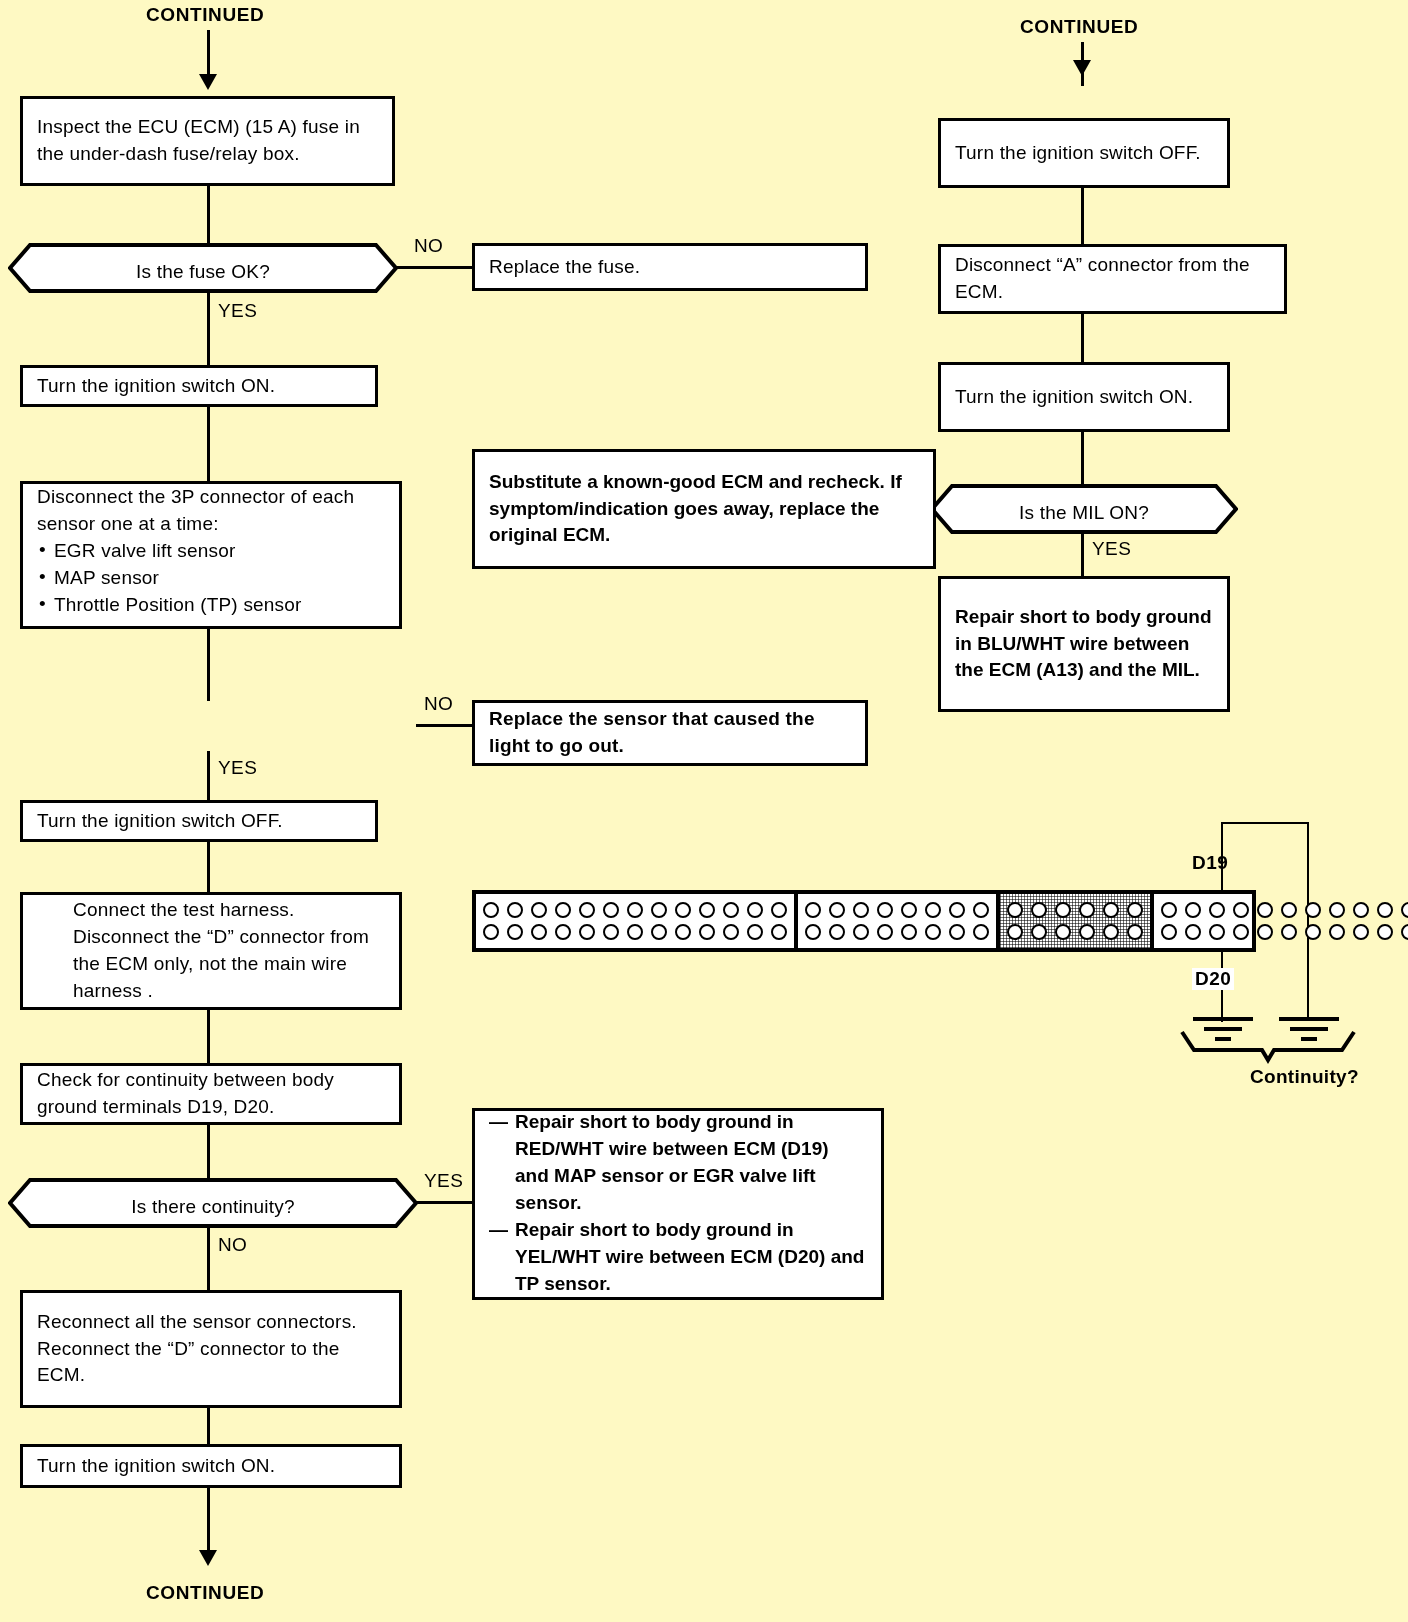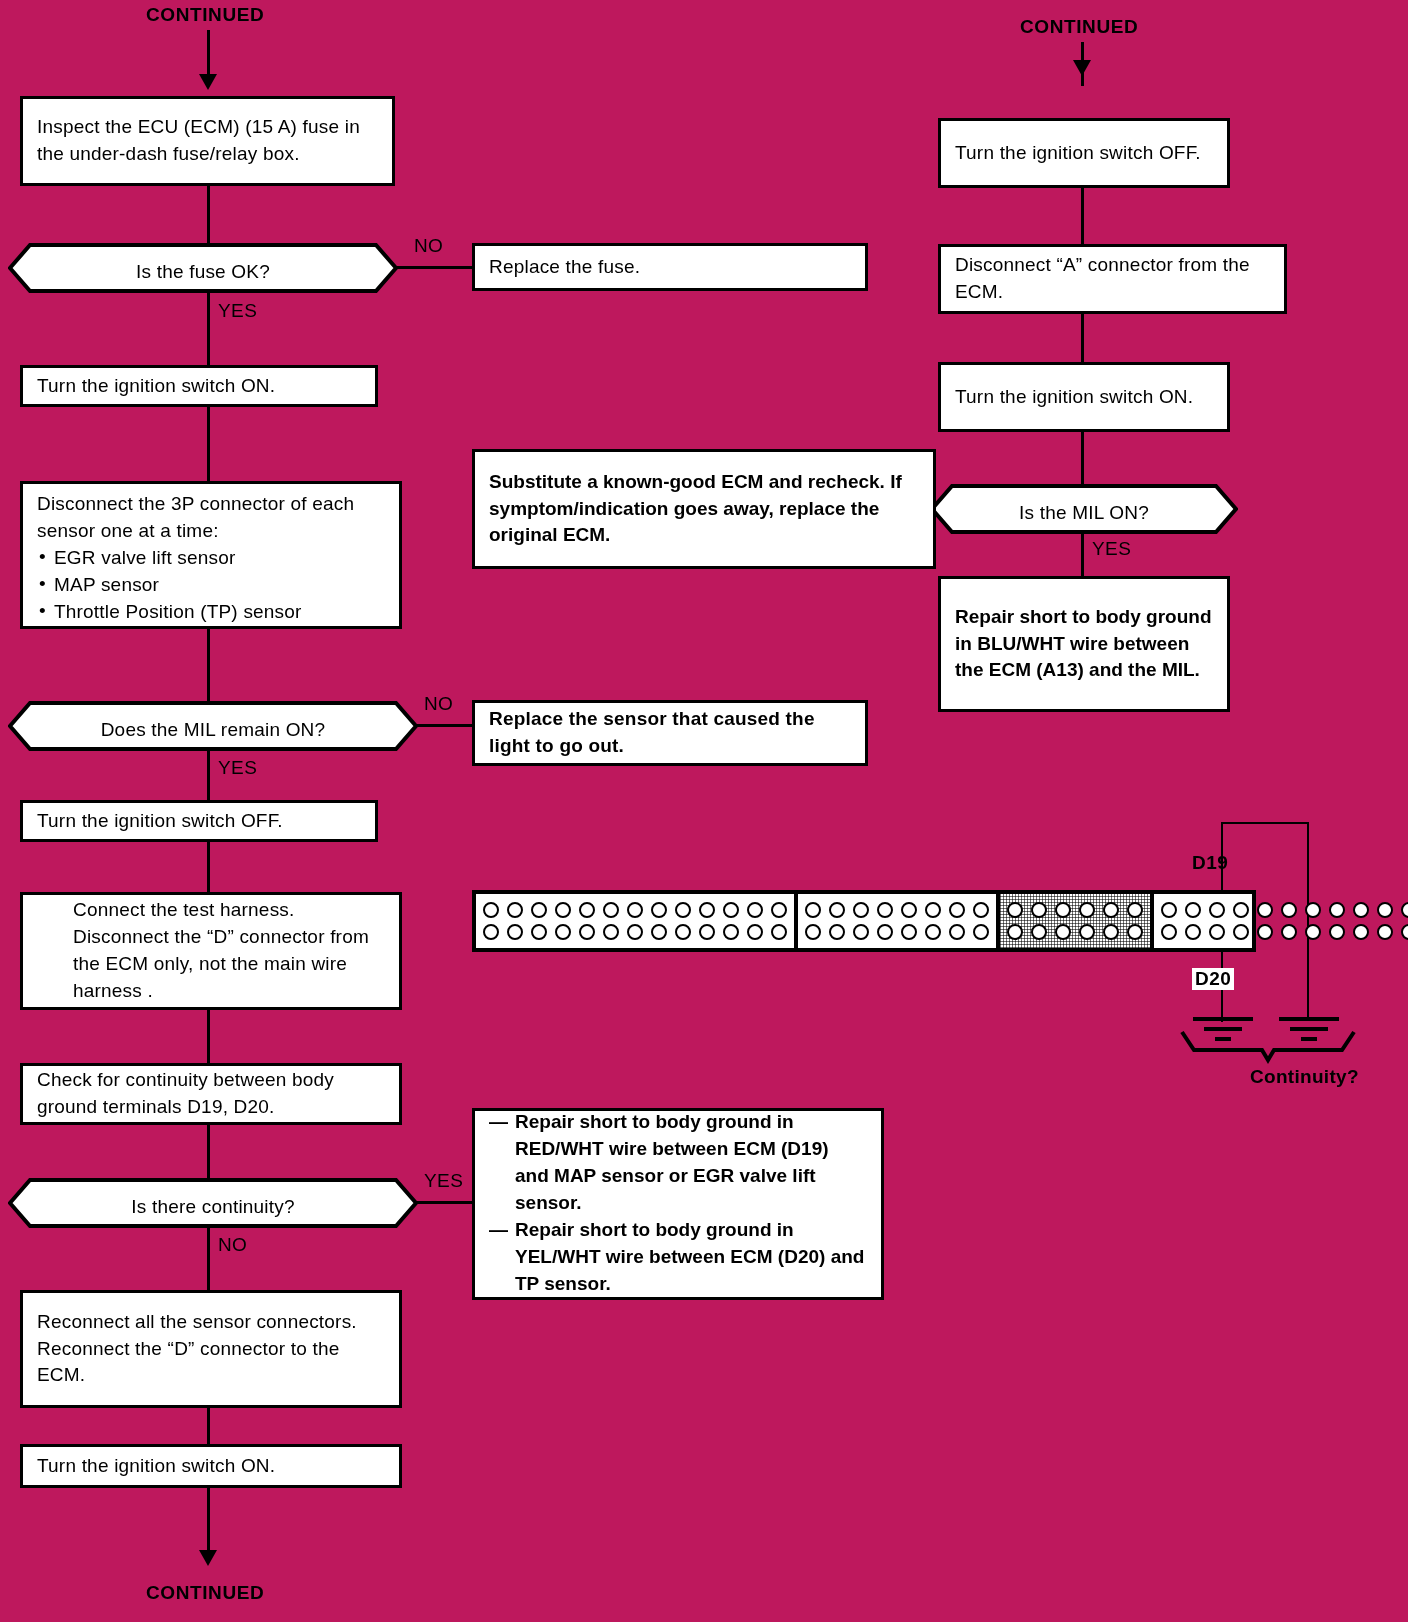--- a/index.html
+++ b/index.html
@@ -4,21 +4,21 @@
 <style>
   html,body{margin:0;padding:0;background:#fff;}
   body{
     font-family:"Liberation Sans", sans-serif;
     color:#000;
   }
   #page{
     position:relative;
     width:1408px;
     height:1622px;
-    background:#be185d;
+    background:#fef9c3;
     overflow:hidden;
   }
   
   .box{
     position:absolute;
     border:3px solid #000;
     background:#fff;
     box-sizing:border-box;
     display:flex;
     align-items:center;
@@ -119,39 +119,33 @@
 
   <div class="vline" style="left:207px;top:293px;height:72px;"></div>
   <div class="branch" style="left:218px;top:300px;">YES</div>
 
   <div class="box" style="left:20px;top:365px;width:358px;height:42px;">
     <div class="txt">Turn the ignition switch ON.</div>
   </div>
 
   <div class="vline" style="left:207px;top:407px;height:74px;"></div>
 
-  <div class="box" style="left:20px;top:481px;width:382px;height:148px;align-items:flex-end;">
+  <div class="box" style="left:20px;top:481px;width:382px;height:148px;align-items:flex-start;">
     <div class="txt">
       <div>Disconnect the 3P connector of each sensor one at a time:</div>
       <ul class="blist">
         <li>EGR valve lift sensor</li>
         <li>MAP sensor</li>
         <li>Throttle Position (TP) sensor</li>
       </ul>
     </div>
   </div>
 
   <div class="vline" style="left:207px;top:629px;height:72px;"></div>
 
-  <div class="diamond" style="left:8px;top:701px;width:410px;height:50px;">
-    <svg class="dshape" viewBox="0 0 410 50" preserveAspectRatio="none">
-      <polygon points="22,2 388,2 408,25 388,48 22,48 2,25" fill="#fff" stroke="#000" stroke-width="4"></polygon>
-    </svg>
-    <span class="dlabel">Does the MIL remain ON?</span>
-  </div>
 
   <div class="hline" style="left:416px;top:724px;width:60px;"></div>
   <div class="branch" style="left:424px;top:693px;">NO</div>
   <div class="box" style="left:472px;top:700px;width:396px;height:66px;">
     <div class="txt" style="font-weight:bold;">Replace the sensor that caused the light to go out.</div>
   </div>
 
   <div class="vline" style="left:207px;top:751px;height:49px;"></div>
   <div class="branch" style="left:218px;top:757px;">YES</div>
 

